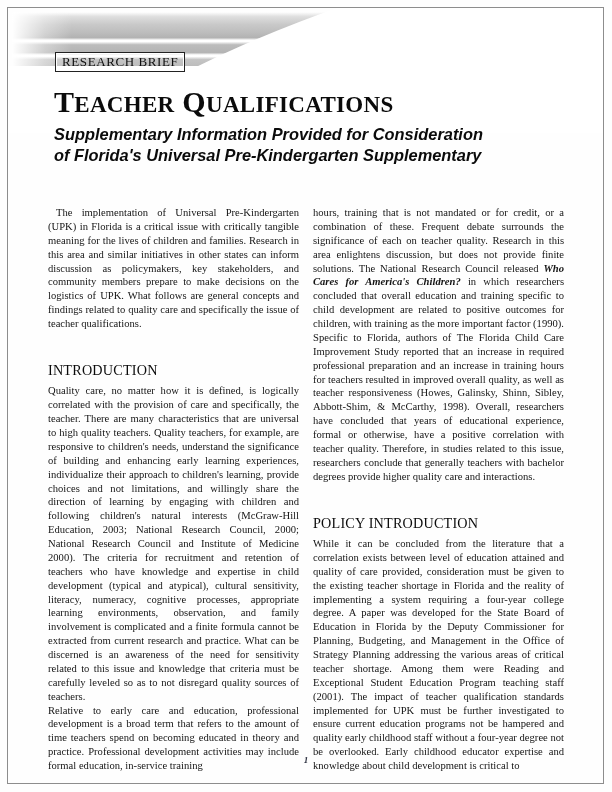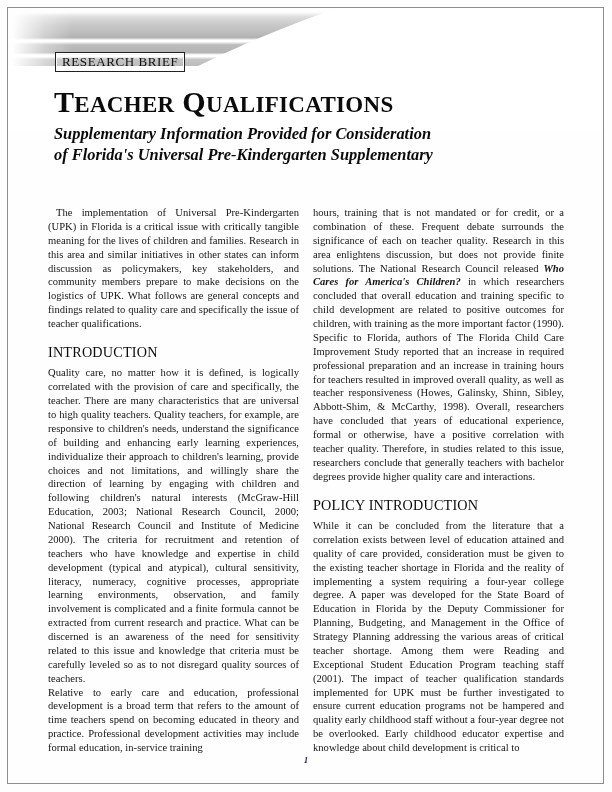--- a/index.html
+++ b/index.html
@@ -263,21 +263,21 @@
   }
   #doc-title .sc-small {
     font-size: 23px;
   }
 
   #doc-subtitle {
     position: absolute;
     left: 54px;
     top: 124px;
     width: 480px;
-    font-family: Liberation Serif, serif;
+    font-family: Liberation Sans, sans-serif;
     font-weight: bold;
     font-style: italic;
     font-size: 16.4px;
     line-height: 1.26;
     color: #0b0b0b;
   }
 
   
   #columns {
     position: absolute;
@@ -305,21 +305,21 @@
   }
   h2.section {
     font-family: "Liberation Serif", "DejaVu Serif", serif;
     font-weight: normal;
     font-size: 14.2px;
     letter-spacing: 0.2px;
     margin: 14px 0 5px 0;
     color: #0b0b0b;
     text-align: left;
   }
-  .col p + h2.section { margin-top: 12px; }
+  .col p + h2.section { margin-top: 30px; }
   .it-title { font-style: italic; font-weight: bold; }
 
   
   #footer {
     position: absolute;
     left: 0;
     top: 752px;
     width: 612px;
     text-align: center;
   }

